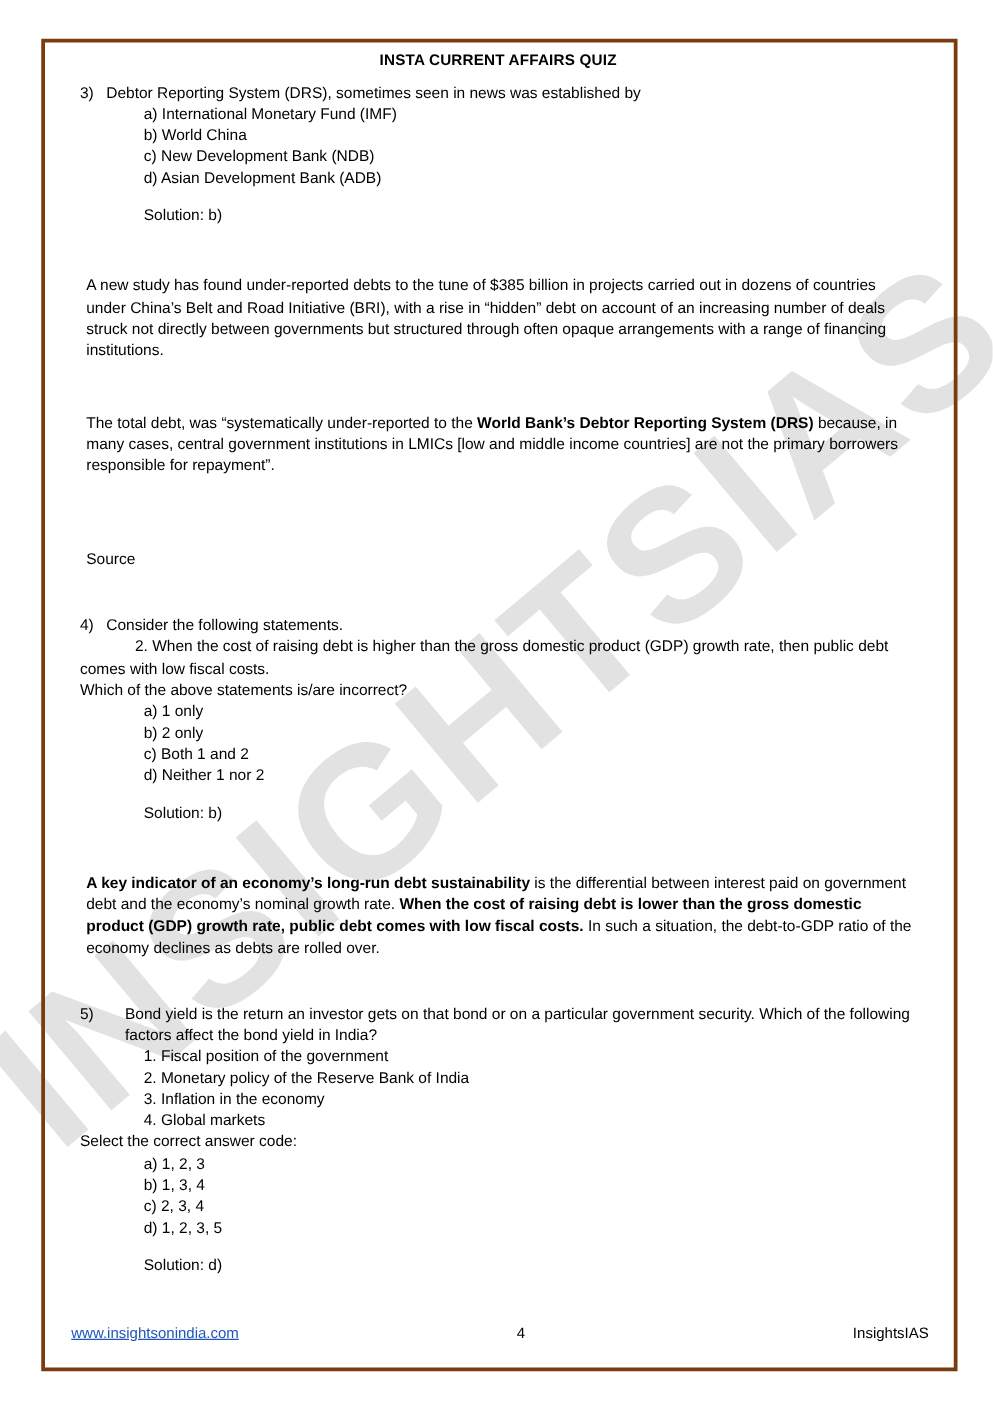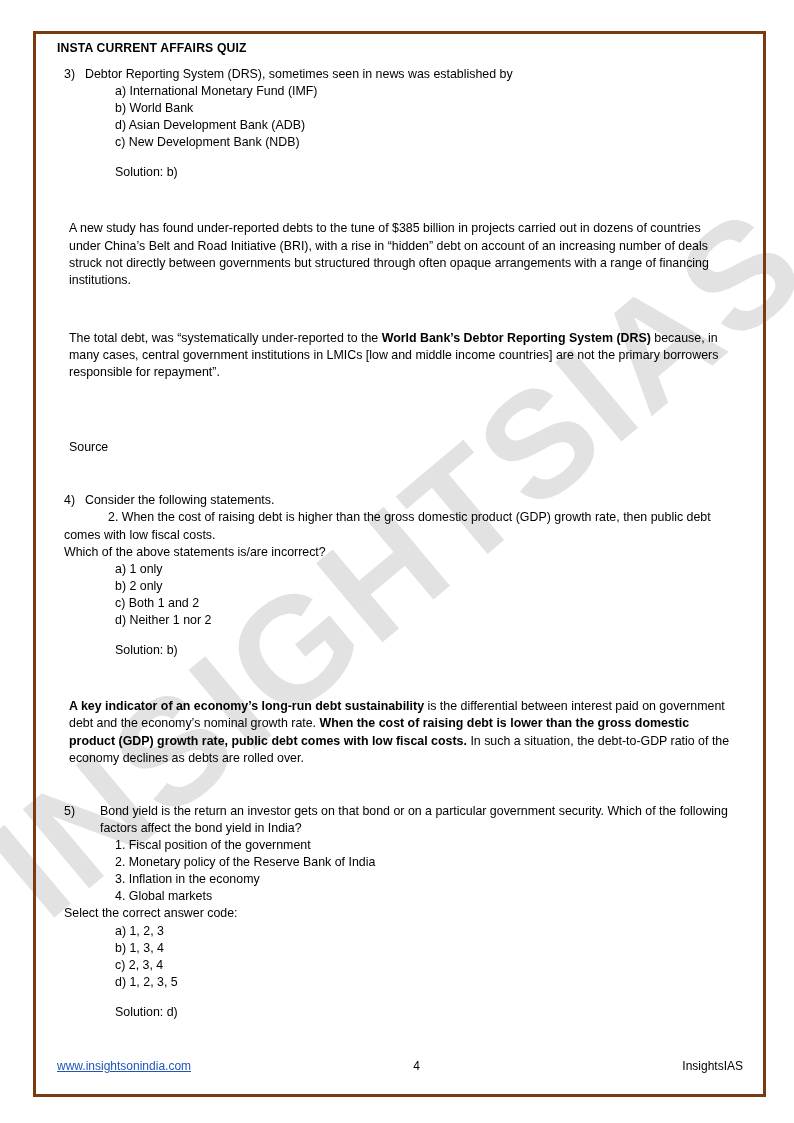--- a/index.html
+++ b/index.html
@@ -62,21 +62,21 @@
     position: absolute;
     left: 57px;
     top: 40px;
     width: 686px;
     z-index: 2;
     font-size: 12.4px;
     line-height: 1.38;
   }
 
   .doc-header {
-    text-align: left;
+    text-align: center;
     font-weight: 700;
     font-size: 12.2px;
     letter-spacing: 0.15px;
     margin: 0 0 9px 0;
     padding-right: 3px;
   }
 
   .q-block { margin: 7px; }
 
   .q-line {
@@ -158,23 +158,23 @@
 
 <div id="content">
 
   <div class="doc-header">INSTA CURRENT AFFAIRS QUIZ</div>
 
   <div class="q-block">
     <div class="q-line">
       <span class="q-num">3)</span><span>Debtor Reporting System (DRS), sometimes seen in news was established by</span>
     </div>
     <div class="opt-line">a) International Monetary Fund (IMF)</div>
-    <div class="opt-line">b) World Bank</div>
+    <div class="opt-line">b) World China</div>
+    <div class="opt-line">c) New Development Bank (NDB)</div>
     <div class="opt-line">d) Asian Development Bank (ADB)</div>
-    <div class="opt-line">c) New Development Bank (NDB)</div>
     <div class="spacer-sm"></div>
     <div class="solution-line">Solution: b)</div>
   </div>
 
   <div class="spacer-lg"></div>
 
   <div class="para">A new study has found under-reported debts to the tune of $385 billion in projects carried out in dozens of countries under China’s Belt and Road Initiative (BRI), with a rise in “hidden” debt on account of an increasing number of deals struck not directly between governments but structured through often opaque arrangements with a range of financing institutions.</div>
 
   <div class="spacer-md"></div>
 

